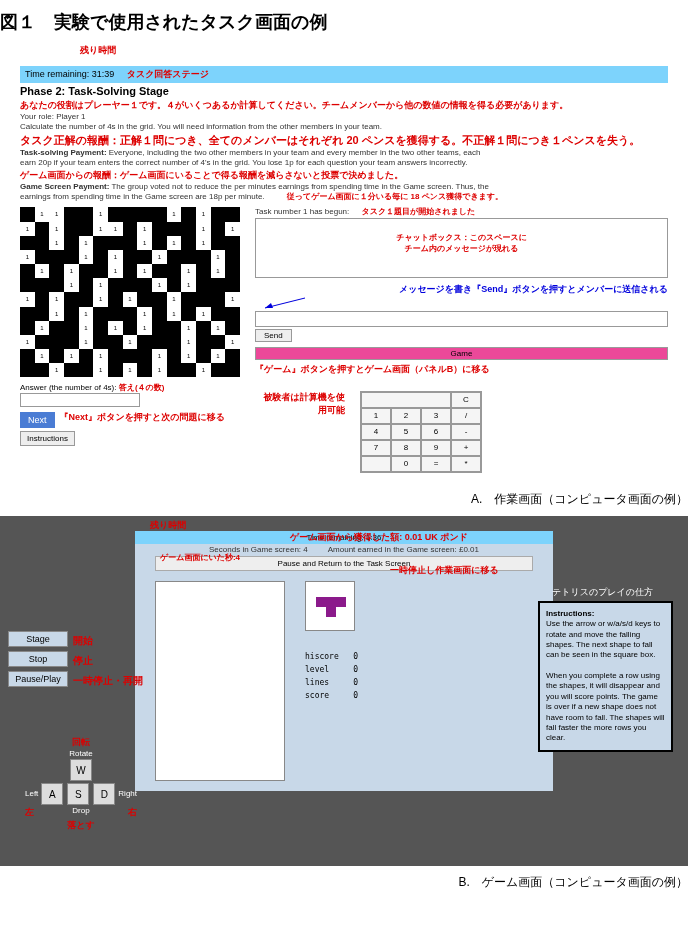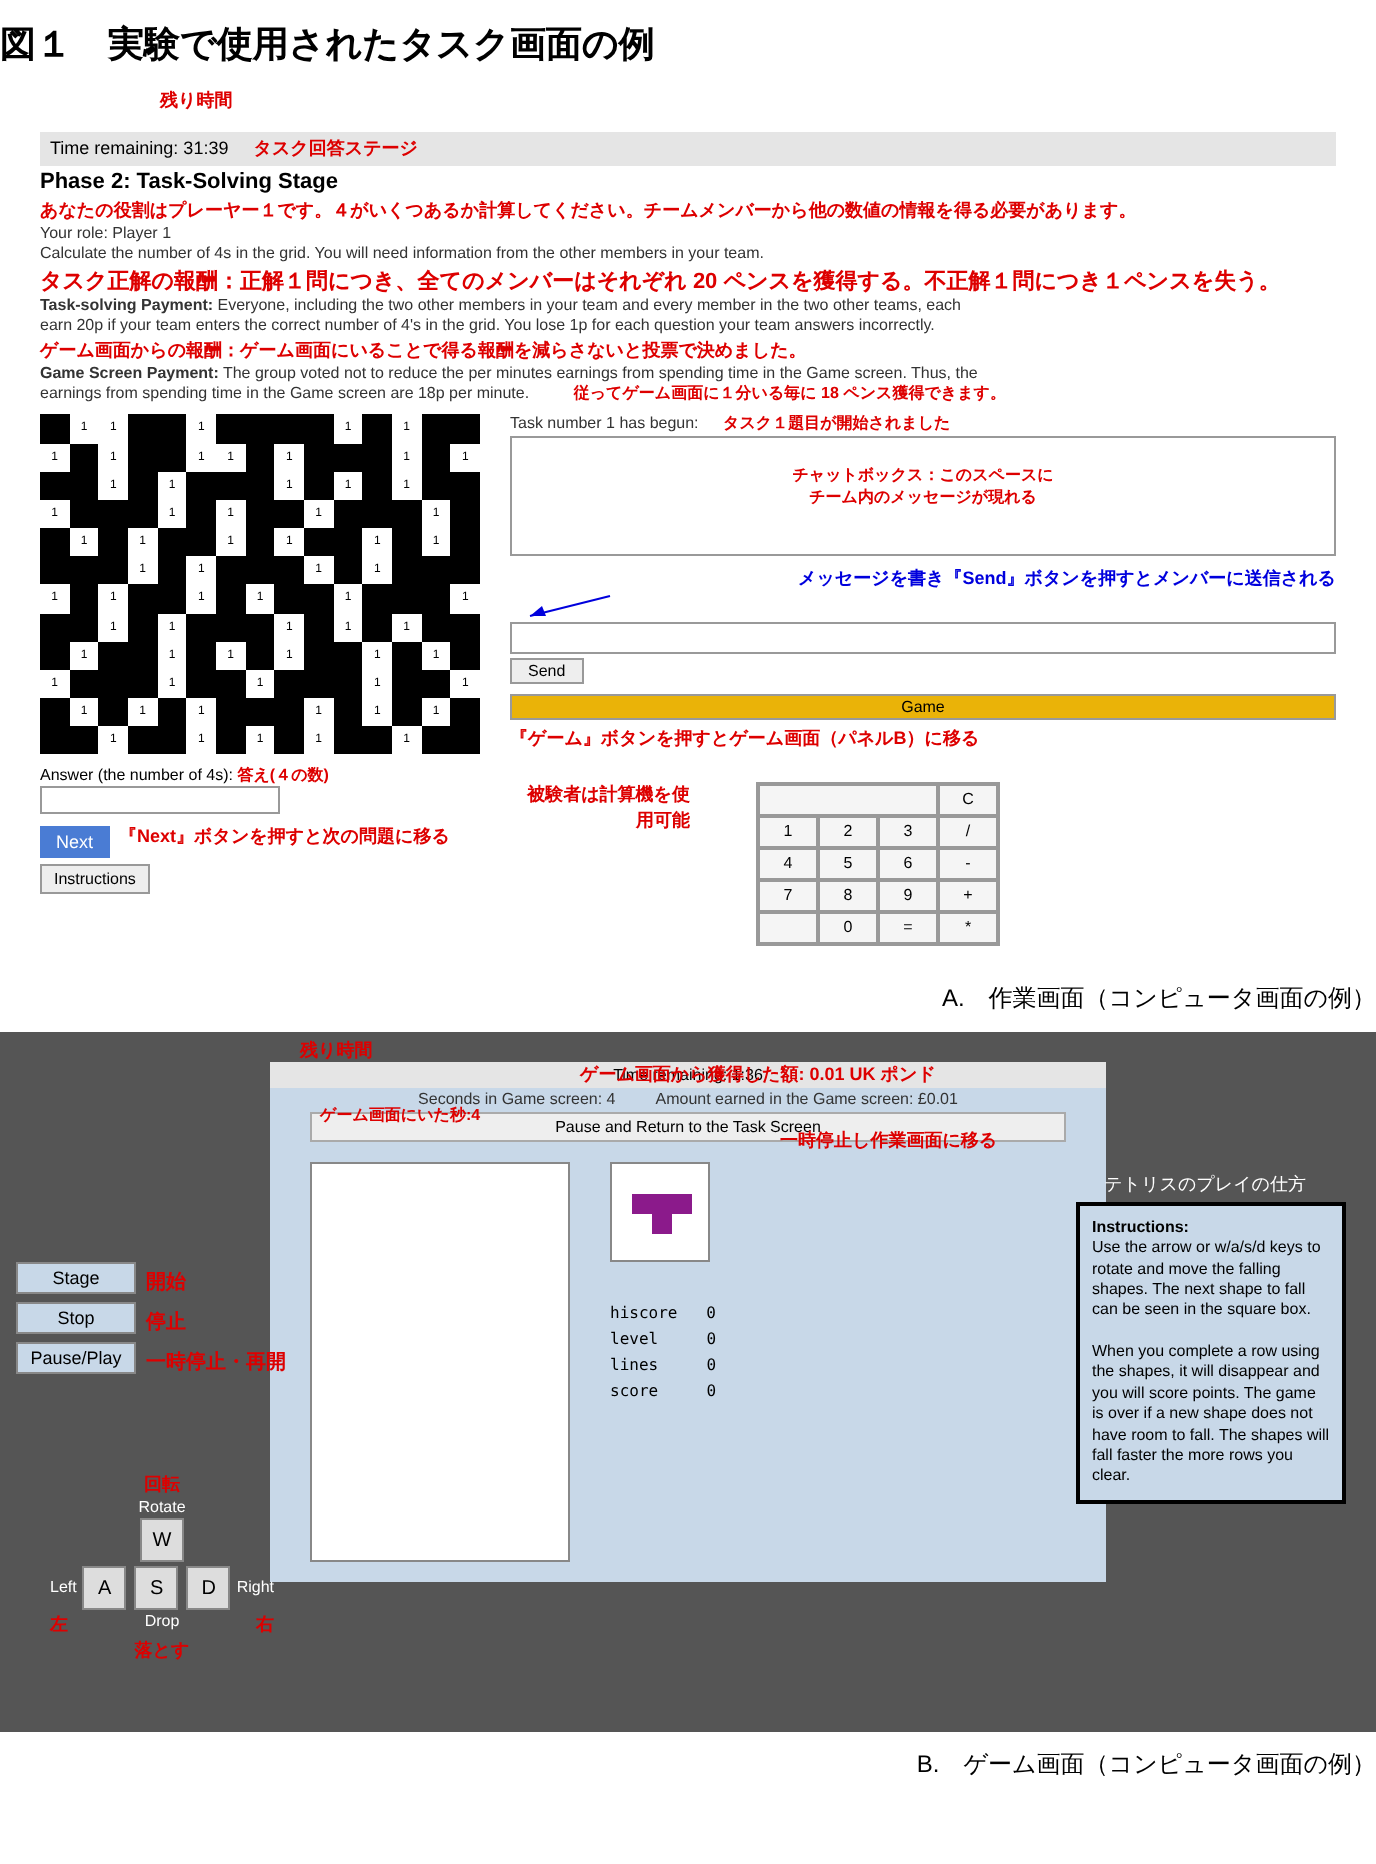--- a/index.html
+++ b/index.html
@@ -1,32 +1,32 @@
 <!DOCTYPE html>
 <html><head>
   <meta charset="utf-8">
   <style>
     * { margin: 0; padding: 0; box-sizing: border-box; }
     body { font-family: "Meiryo", "Hiragino Sans", sans-serif; font-size: 10px; background: #fff; width: 688px; }
     .figure-title { text-align: left; font-size: 18px; font-weight: bold; padding: 10px 0; }
     .panel-a { position: relative; padding: 10px 20px; }
     .red { color: #d00; font-weight: bold; }
     .blue { color: #00d; font-weight: bold; text-align: right; }
-    .yellow-bar { background: #e5e5e5; padding: 2px 5px; font-size: 9px; }
+    .yellow-bar { background: #7dd3fc; padding: 2px 5px; font-size: 9px; }
     .phase-title { font-weight: bold; font-size: 11px; margin: 2px 0; }
     .small-text { font-size: 8px; color: #333; line-height: 1.3; }
     .grid-area { display: flex; gap: 15px; margin-top: 5px; }
     .grid { width: 220px; height: 170px; background: #000; position: relative; display: grid; grid-template-columns: repeat(15, 1fr); grid-template-rows: repeat(12, 1fr); }
     .grid-cell { background: #fff; color: #000; font-size: 6px; display: flex; align-items: center; justify-content: center; }
     .grid-cell.black { background: #000; }
     .chat-area { flex: 1; }
     .chat-msg-box { border: 1px solid #999; min-height: 60px; background: #fff; margin-bottom: 5px; padding: 3px; font-size: 8px; }
     .chat-input { width: 100%; border: 1px solid #999; height: 16px; font-size: 8px; }
     .send-btn { border: 1px solid #999; background: #eee; padding: 1px 8px; font-size: 8px; margin-top: 2px; }
-    .game-btn-bar { border: 1px solid #999; text-align: center; background: #eab308; font-size: 8px; padding: 1px; margin-top: 5px; }
+    .game-btn-bar { border: 1px solid #999; text-align: center; background: #ec4899; font-size: 8px; padding: 1px; margin-top: 5px; }
     .answer-row { font-size: 8px; margin-top: 5px; }
     .answer-input { width: 120px; border: 1px solid #999; height: 14px; }
     .next-btn { background: #4a7cd4; color: #fff; border: none; padding: 3px 8px; font-size: 9px; margin-top: 5px; }
     .instr-btn { border: 1px solid #999; background: #eee; padding: 2px 6px; font-size: 8px; margin-top: 3px; display: inline-block; }
     .calc { border: 1px solid #999; display: inline-block; }
     .calc-row { display: flex; }
     .calc-cell { width: 30px; height: 16px; border: 1px solid #999; font-size: 8px; display: flex; align-items: center; justify-content: center; background: #f5f5f5; }
     .panel-caption { text-align: right; font-size: 12px; padding: 8px 0; }
     .annot { position: absolute; font-size: 9px; white-space: nowrap; }
     
@@ -295,21 +295,21 @@
       <div class="blue" style="font-size:9px;">メッセージを書き『Send』ボタンを押すとメンバーに送信される</div>
       <svg width="60" height="15" style="display:block;">
           <line x1="50" y1="2" x2="10" y2="12" stroke="#00d" stroke-width="1"></line>
           <polygon points="10,12 16,7 18,12" fill="#00d"></polygon>
         </svg>
       <input class="chat-input" style="">
       <button class="send-btn">Send</button>
       <div class="game-btn-bar">Game</div>
       <div class="red" style="font-size:9px; margin-top:3px;">『ゲーム』ボタンを押すとゲーム画面（パネルB）に移る</div>
       
-      <div style="display:flex; gap:33px; margin-top:15px; align-items:flex-start;">
+      <div style="display:flex; gap:15px; margin-top:15px; align-items:flex-start;">
         <div class="red" style="font-size:9px; width:90px; text-align:right;">被験者は計算機を使用可能</div>
         <div class="calc">
           <div class="calc-row">
               <div class="calc-cell" style="width:90px;"></div>
               <div class="calc-cell">C</div>
             </div>
           <div id="calc-body">
               <div class="calc-row">
                 <div class="calc-cell">1</div>
                 <div class="calc-cell">2</div>

